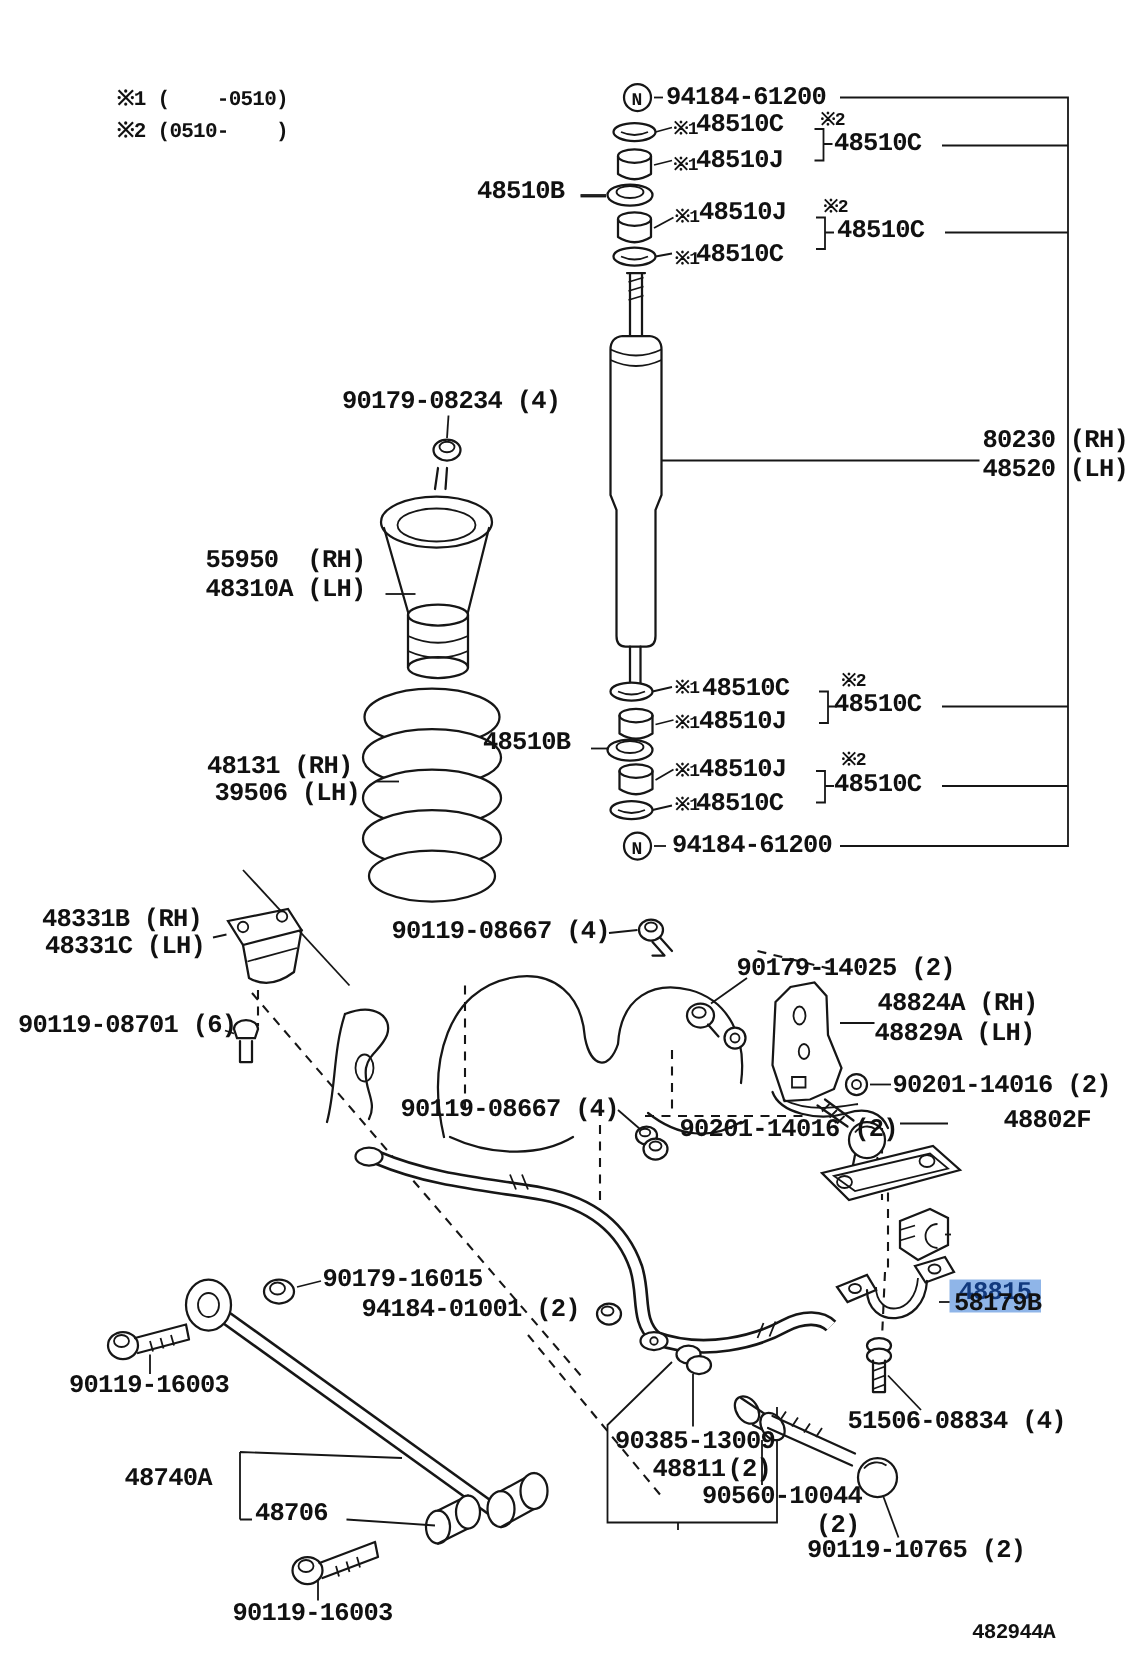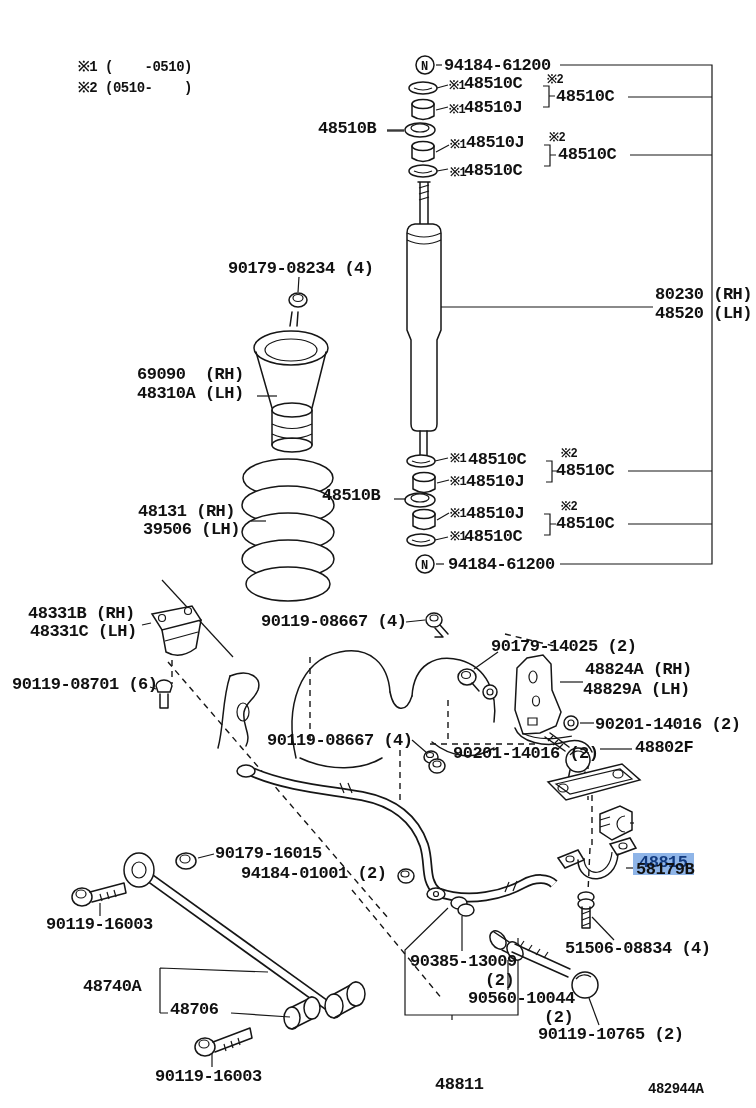--- a/index.html
+++ b/index.html
@@ -335,21 +335,21 @@
 <div class="lbl" style="left:466px;top:134px">48510J</div>
 <div class="lbl sm" style="left:549px;top:132px">※2</div>
 <div class="lbl" style="left:558px;top:146px">48510C</div>
 <div class="lbl sm" style="left:450px;top:167px">※1</div>
 <div class="lbl" style="left:464px;top:162px">48510C</div>
 
 <div class="lbl" style="left:655px;top:286px">80230 (RH)</div>
 <div class="lbl" style="left:655px;top:305px">48520 (LH)</div>
 
 <div class="lbl" style="left:228px;top:260px">90179-08234 (4)</div>
-<div class="lbl" style="left:137px;top:366px">69090  (RH)</div>
+<div class="lbl" style="left:137px;top:366px">55950  (RH)</div>
 <div class="lbl" style="left:137px;top:385px">48310A (LH)</div>
 <div class="lbl" style="left:138px;top:503px">48131 (RH)</div>
 <div class="lbl" style="left:143px;top:521px">39506 (LH)</div>
 <div class="lbl" style="left:322px;top:487px">48510B</div>
 
 <div class="lbl sm" style="left:450px;top:453px">※1</div>
 <div class="lbl" style="left:468px;top:451px">48510C</div>
 <div class="lbl sm" style="left:561px;top:448px">※2</div>
 <div class="lbl" style="left:556px;top:462px">48510C</div>
 <div class="lbl sm" style="left:450px;top:476px">※1</div>
@@ -363,37 +363,37 @@
 <div class="lbl" style="left:448px;top:556px">94184-61200</div>
 
 <div class="lbl" style="left:28px;top:605px">48331B (RH)</div>
 <div class="lbl" style="left:30px;top:623px">48331C (LH)</div>
 <div class="lbl" style="left:261px;top:613px">90119-08667 (4)</div>
 <div class="lbl" style="left:491px;top:638px">90179-14025 (2)</div>
 <div class="lbl" style="left:585px;top:661px">48824A (RH)</div>
 <div class="lbl" style="left:583px;top:681px">48829A (LH)</div>
 <div class="lbl" style="left:12px;top:676px">90119-08701 (6)</div>
 <div class="lbl" style="left:595px;top:716px">90201-14016 (2)</div>
-<div class="lbl" style="left:635px;top:739px">48802F</div>
+<div class="lbl" style="left:669px;top:739px">48802F</div>
 <div class="lbl" style="left:267px;top:732px">90119-08667 (4)</div>
 <div class="lbl" style="left:453px;top:745px">90201-14016 (2)</div>
 
 <div class="lbl hl" style="left: 633px; top: 808px; background: rgb(143, 181, 232); color: rgb(18, 58, 126);">48815</div>
 <div class="lbl" style="left:636px;top:861px">58179B</div>
 
 <div class="lbl" style="left:215px;top:845px">90179-16015</div>
 <div class="lbl" style="left:241px;top:865px">94184-01001 (2)</div>
 <div class="lbl" style="left:46px;top:916px">90119-16003</div>
 <div class="lbl" style="left:565px;top:940px">51506-08834 (4)</div>
 
 <div class="lbl" style="left:410px;top:953px">90385-13009</div>
 <div class="lbl" style="left:485px;top:972px">(2)</div>
 <div class="lbl" style="left:468px;top:990px">90560-10044</div>
 <div class="lbl" style="left:544px;top:1009px">(2)</div>
-<div class="lbl" style="left:435px;top:1076px">48811</div>
+<div class="lbl" style="left:435px;top:972px">48811</div>
 <div class="lbl" style="left:538px;top:1026px">90119-10765 (2)</div>
 
 <div class="lbl" style="left:83px;top:978px">48740A</div>
 <div class="lbl" style="left:170px;top:1001px">48706</div>
 <div class="lbl" style="left:155px;top:1068px">90119-16003</div>
 
 <div class="lbl md" style="left:648px;top:1082px">482944A</div>
 
 </div>
 

